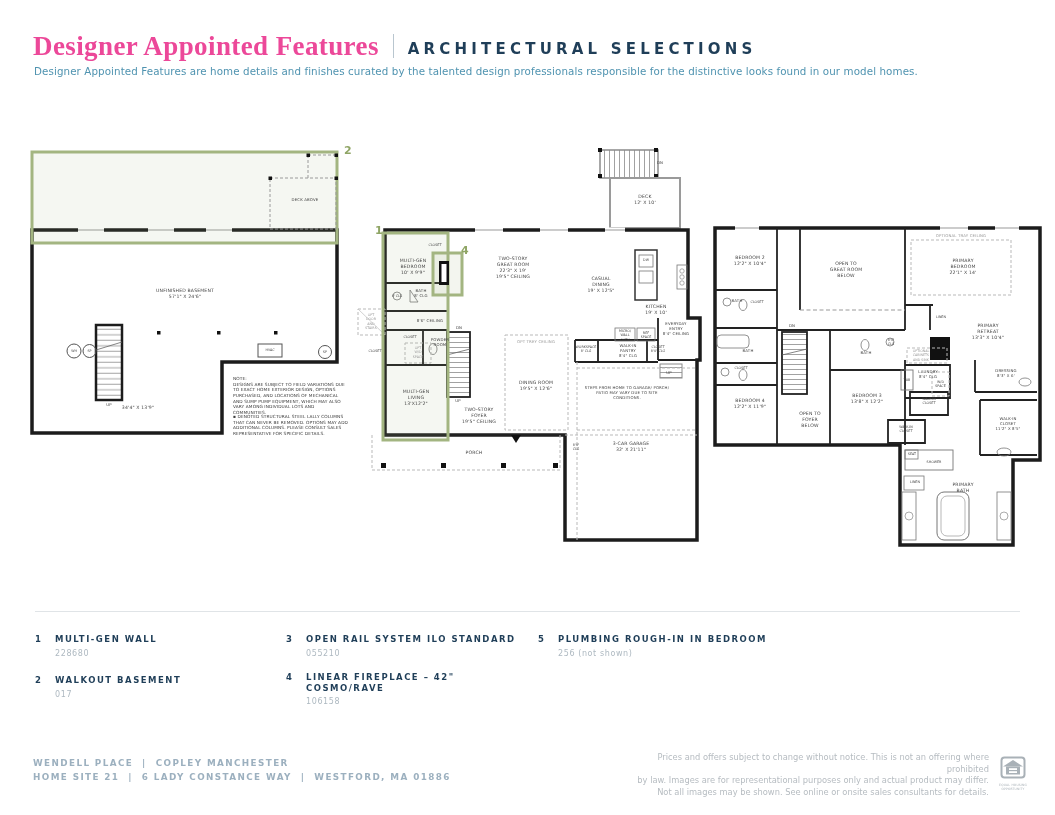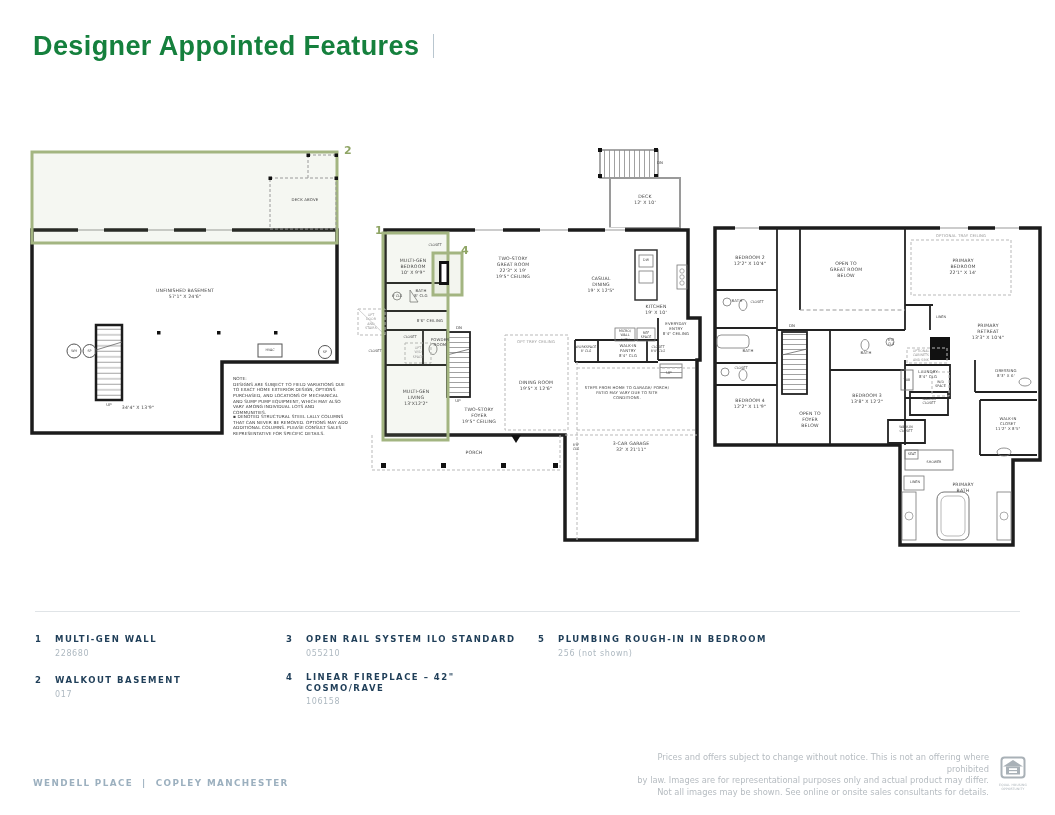--- a/index.html
+++ b/index.html
@@ -1,20 +1,20 @@
 <!DOCTYPE html>
 <html><head>
 <meta charset="utf-8">
 <style>
   html,body{margin:0;padding:0;background:#fff;}
   .page{position:relative;width:1055px;height:815px;background:#fff;overflow:hidden;font-family:"DejaVu Sans",sans-serif;}
 
   
   .hdr{position:absolute;left:33px;top:33px;display:flex;align-items:flex-end;gap:14px;}
-  .hdr-serif{font-family:Liberation Sans, sans-serif;font-weight:700;font-size:27px;color:#15803d;letter-spacing:.4px;line-height:1;}
+  .hdr-serif{font-family:Liberation Serif, serif;font-weight:700;font-size:27px;color:#ec4899;letter-spacing:.4px;line-height:1;}
   .hdr-sep{width:1px;height:24px;background:#b9c6cf;margin-bottom:2px;}
   .hdr-caps{font-size:15px;font-weight:600;color:#1f3e58;letter-spacing:4.2px;line-height:1;margin-bottom:3px;}
   .tagline{position:absolute;left:34px;top:65px;font-size:10.3px;color:#4f93b0;letter-spacing:.1px;}
 
   
   .plan{position:absolute;}
   .lbl{position:absolute;font-size:4.6px;line-height:1.3;color:#454545;letter-spacing:.15px;text-align:center;white-space:pre-line;}
   .lbl.f4{font-size:3.9px;}
   .lbl.f3{font-size:3.3px;letter-spacing:0;}
   .lbl.lt{color:#9a9a9a;}
@@ -35,21 +35,23 @@
   .eho-cap{display:block;font-size:3px;line-height:1.2;color:#a9b1b7;letter-spacing:.2px;white-space:pre-line;margin-top:1px;}
 </style>
 </head>
 <body>
 
 <div class="page">
 
   <div class="hdr">
     <span class="hdr-serif">Designer Appointed Features</span>
     <span class="hdr-sep"></span>
-  </div>
+    <span class="hdr-caps">ARCHITECTURAL SELECTIONS</span>
+  </div>
+  <div class="tagline">Designer Appointed Features are home details and finishes curated by the talented design professionals responsible for the distinctive looks found in our model homes.</div>
 
   <div class="plan" style="left:30px;top:143px;width:330px;height:300px;">
     <svg width="320" height="300" viewBox="0 0 320 300">
       <defs>
         <pattern id="pB" width="26" height="5.5" patternUnits="userSpaceOnUse">
           <path d="M0 4.8 H26" stroke="#8a8a8a" stroke-width="0.8"></path>
         </pattern>
       </defs>
       <path d="M2 87 H307 V219 H192 V290 H2 Z" fill="#ffffff" stroke="#1c1c1c" stroke-width="3.5"></path>
       <rect x="48" y="84.5" width="26" height="5" fill="#fff"></rect>
@@ -397,21 +399,22 @@
       </div>
   </div>
   <div class="legend-item" style="left:538px;top:634px;">
     <span class="li-num">5</span>
     <div>
         <div class="li-title">PLUMBING ROUGH-IN IN BEDROOM</div>
     <div class="li-code">256 (not shown)</div>
       </div>
   </div>
 
-  <div class="f-line" style="top:778px;">WENDELL PLACE  |  COPLEY MANCHESTER</div>
+  <div class="f-line" style="top:758px;">WENDELL PLACE  |  COPLEY MANCHESTER</div>
+  <div class="f-line" style="top:772px;">HOME SITE 21  |  6 LADY CONSTANCE WAY  |  WESTFORD, MA 01886</div>
   <div class="disclaimer">Prices and offers subject to change without notice. This is not an offering where prohibited
 by law. Images are for representational purposes only and actual product may differ.
 Not all images may be shown. See online or onsite sales consultants for details.</div>
   <div class="eho">
     <svg width="26" height="23" viewBox="0 0 26 23">
       <rect x="1.5" y="1.5" width="23" height="20" rx="3" fill="none" stroke="#a9b1b7" stroke-width="2"></rect>
       <path d="M13 4 L23 10.5 H3 Z" fill="#a9b1b7"></path>
       <rect x="6" y="10.5" width="14" height="8" fill="#a9b1b7"></rect>
       <rect x="9" y="12.2" width="8" height="1.8" fill="#fff"></rect>
       <rect x="9" y="15.2" width="8" height="1.8" fill="#fff"></rect>

